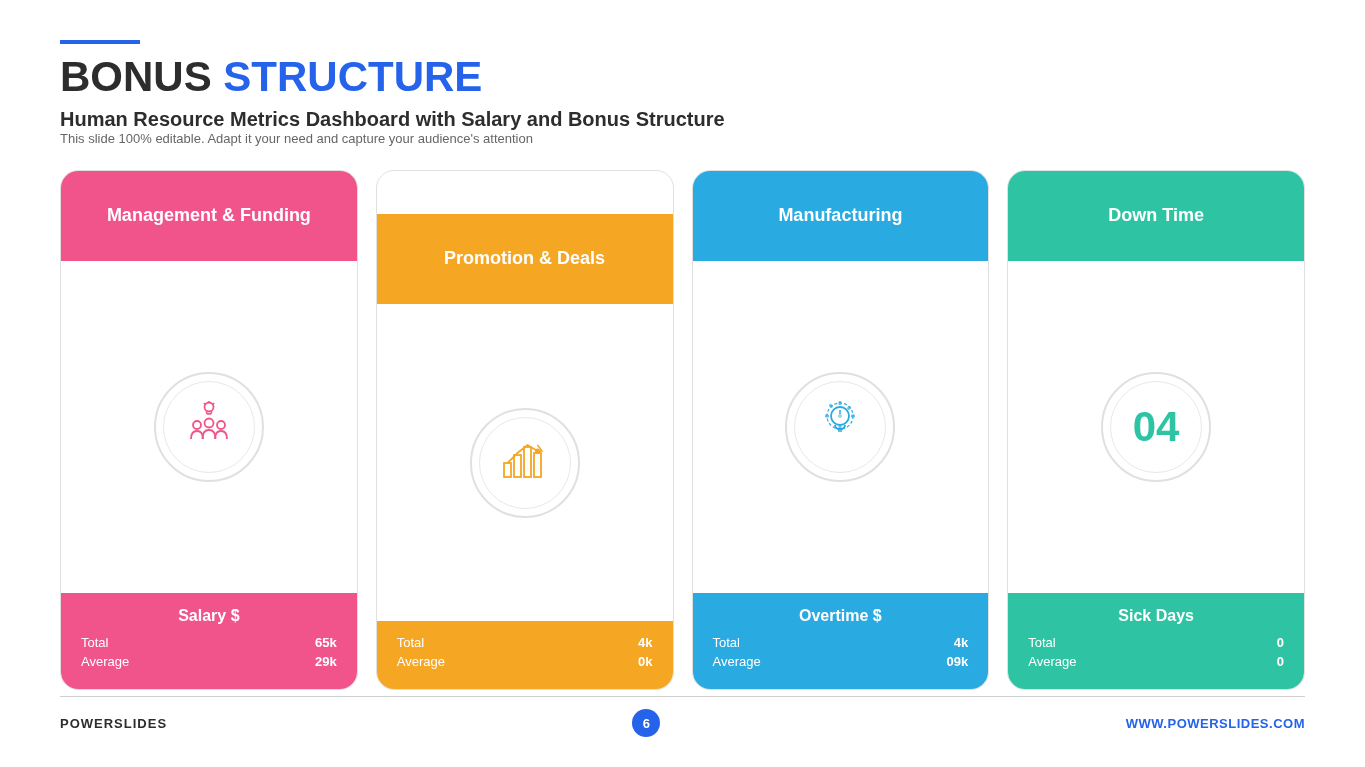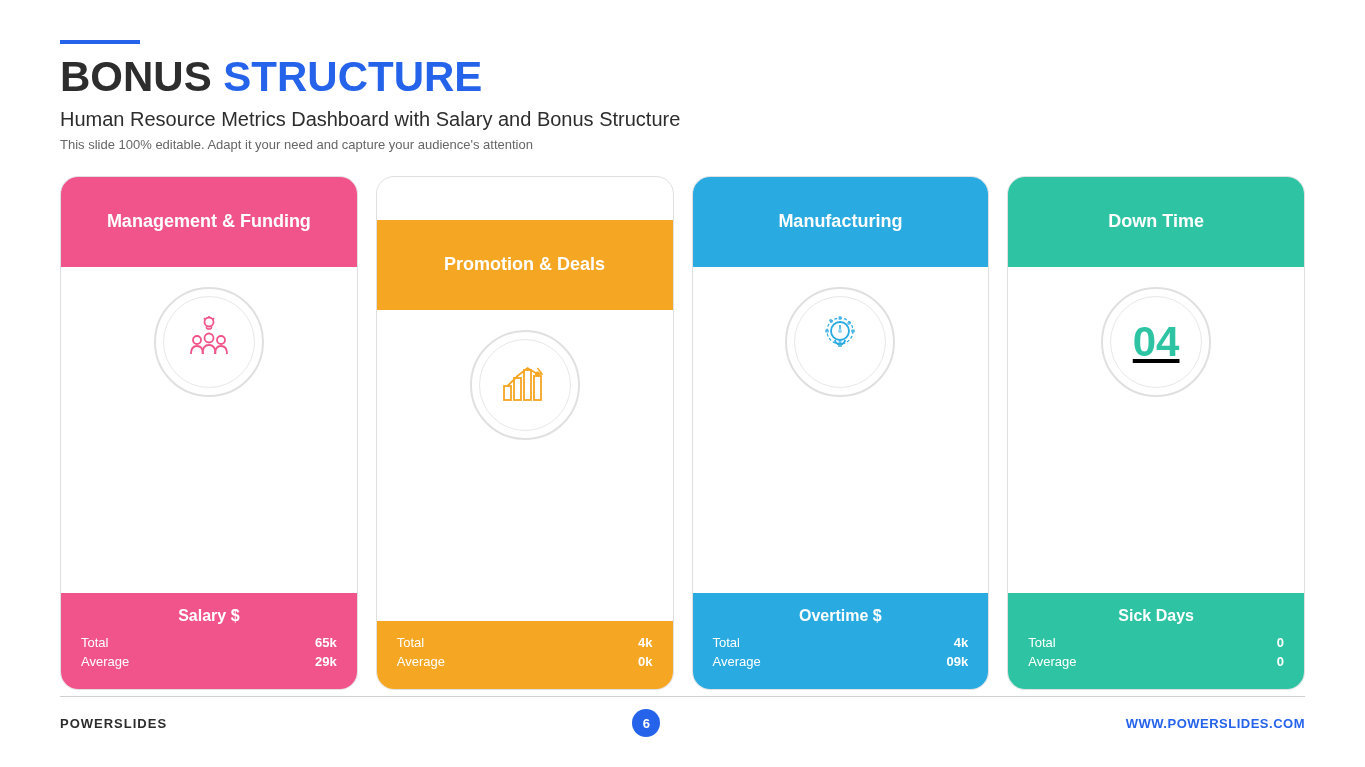--- a/index.html
+++ b/index.html
@@ -34,23 +34,22 @@
       margin-bottom: 8px;
       line-height: 1.1;
     }
 
     .main-title span.blue {
       color: #2563eb;
     }
 
     .subtitle {
       font-size: 20px;
-      font-weight: 400;
+      font-weight: 700;
       color: #2d2d2d;
-      margin-bottom: 6px;
     }
 
     .description {
       font-size: 13px;
       color: #666;
       margin-bottom: 24px;
     }
 
     .cards-grid {
       display: grid;
@@ -82,24 +81,23 @@
 
     .card-header.pink { background: #f0548a; }
     .card-header.orange { background: #f5a623; margin-top: 43px; }
     .card-header.blue { background: #29aae1; }
     .card-header.teal { background: #2ec4a3; }
 
     .card-icon-area {
       background: #fff;
       flex: 1;
       display: flex;
-      align-items: flex-start;
+      align-items: center;
       justify-content: center;
       padding: 20px;
-      text-decoration: underline;
     }
 
     .circle-ring {
       width: 110px;
       height: 110px;
       border-radius: 50%;
       border: 2px solid #e0e0e0;
       display: flex;
       align-items: center;
       justify-content: center;

